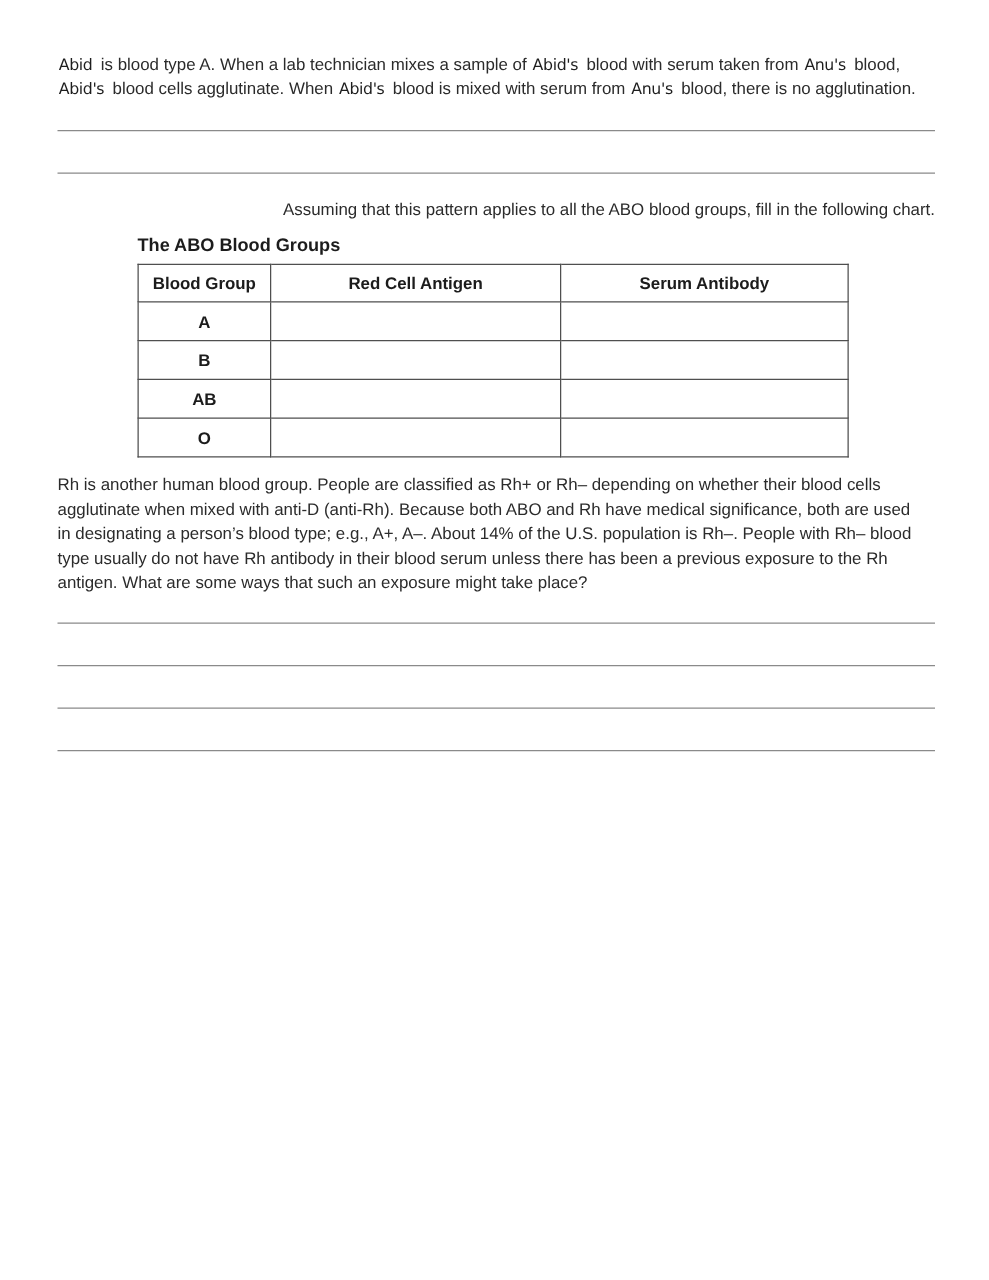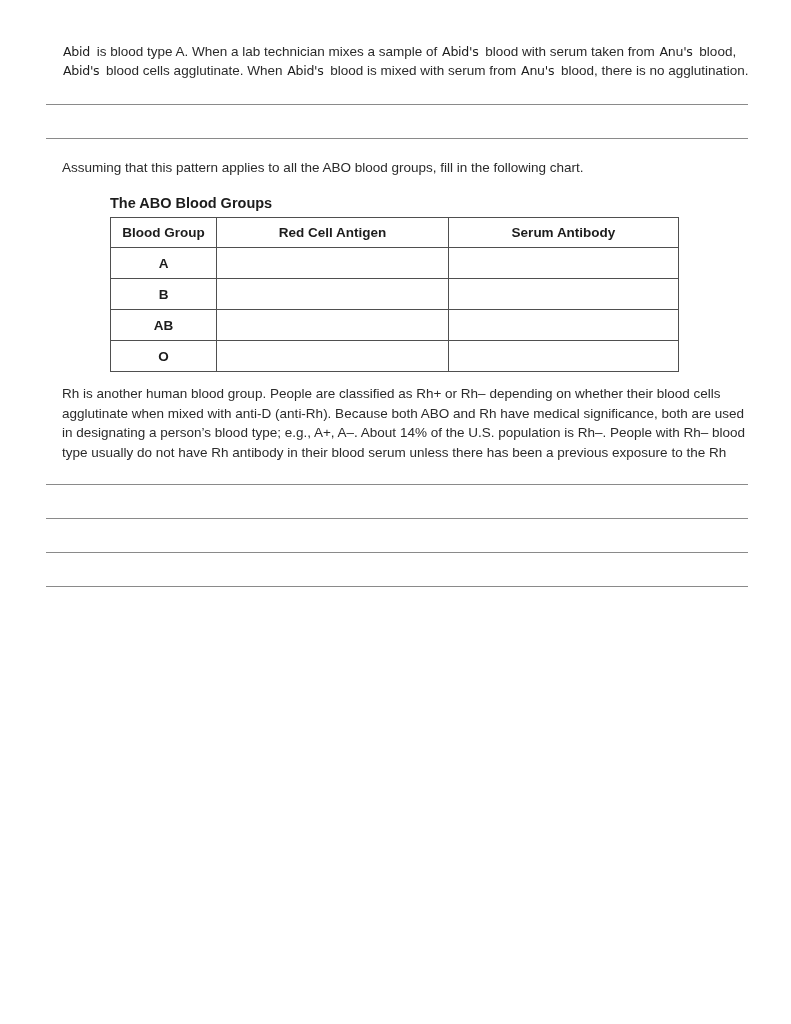--- a/index.html
+++ b/index.html
@@ -14,32 +14,32 @@
     background: #ffffff;
     font-family: "Liberation Sans", sans-serif;
     color: #2b2b2b;
     overflow: hidden;
   }
   .content {
     padding-left: 46px;
     width: 702px;
   }
   .para {
-    margin: 16px;
+    margin: 0;
     font-size: 13.5px;
     line-height: 19px;
     color: #2b2b2b;
   }
   .para .line {
     display: block;
     white-space: pre;
   }
   .q1 { margin-top: 42px; }
   .q2 { margin-top: 12px; line-height: 19.5px; }
-  .instruction { margin-top: 19px; }
+  .instruction { margin-top: 19px; text-align: right; }
 
   .name-fill {
     font-family: "DejaVu Sans", sans-serif;
     font-size: 12.6px;
     letter-spacing: -0.3px;
     color: #1e1e1e;
     margin: 0 3px 0 1px;
   }
 
   .answer-line {
@@ -148,20 +148,21 @@
           </tr>
         </tbody>
       </table>
     </div>
 
     <p class="para q2">
       <span class="line">Rh is another human blood group. People are classified as Rh+ or Rh– depending on whether their blood cells</span>
       <span class="line">agglutinate when mixed with anti-D (anti-Rh). Because both ABO and Rh have medical significance, both are used</span>
       <span class="line">in designating a person’s blood type; e.g., A+, A–. About 14% of the U.S. population is Rh–. People with Rh– blood</span>
       <span class="line">type usually do not have Rh antibody in their blood serum unless there has been a previous exposure to the Rh</span>
+      <span class="line">antigen. What are some ways that such an exposure might take place?</span>
     </p>
 
     <div class="answer-line al-q2-first"></div>
     <div class="answer-line al-q2-next"></div>
     <div class="answer-line al-q2-next"></div>
     <div class="answer-line al-q2-next"></div>
 
   </div>
 </div>
 

